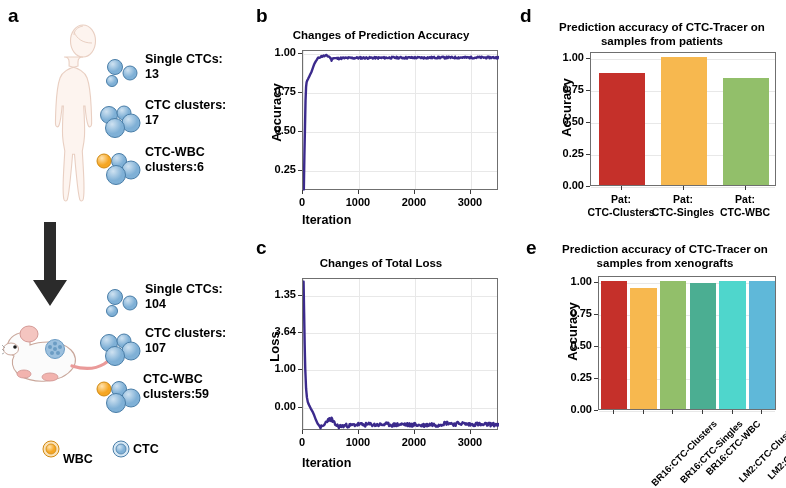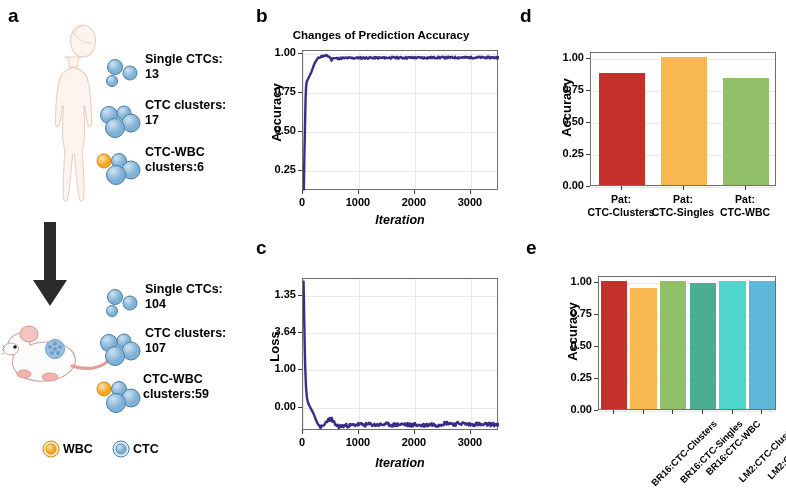--- a/index.html
+++ b/index.html
@@ -85,23 +85,21 @@
     transform: rotate(-90deg);
     transform-origin: 50% 50%;
     white-space: nowrap;
     text-align: center;
   }
   .axis-title-x {
     position: absolute;
     font-weight: bold;
     font-size: 12.5px;
     color: #000;
-    text-align: center;
     white-space: nowrap;
-    font-style: italic;
   }
   
   .bar { position: absolute; bottom: 0; }
   .xlab-2line {
     position: absolute;
     font-weight: bold;
     font-size: 10.5px;
     color: #000;
     text-align: center;
     line-height: 1.2;
@@ -246,21 +244,21 @@
         <circle cx="10" cy="11" r="7" fill="url(#co1)" stroke="#d18a12" stroke-width="1"></circle>
       </svg>
     </div>
     <div class="cap" style="left:143px; top:372px; width:104px;">CTC-WBC
 clusters:59</div>
 
     <svg style="position:absolute; left:42px; top:440px;" width="18" height="18" viewBox="0 0 18 18">
       <circle cx="9" cy="9" r="8" fill="#fbe2b8" stroke="#d18a12" stroke-width="1"></circle>
       <circle cx="9" cy="9" r="5" fill="url(#co1)" stroke="#d18a12" stroke-width="0.8"></circle>
     </svg>
-    <div class="legend-label" style="left:63px; top:442px;">WBC</div>
+    <div class="legend-label" style="left:63px; top:452px;">WBC</div>
 
     <svg style="position:absolute; left:112px; top:440px;" width="18" height="18" viewBox="0 0 18 18">
       <circle cx="9" cy="9" r="8" fill="#d7e8f5" stroke="#4a7ea8" stroke-width="1"></circle>
       <circle cx="9" cy="9" r="5" fill="url(#cb1)" stroke="#4a7ea8" stroke-width="0.8"></circle>
     </svg>
     <div class="legend-label" style="left:133px; top:442px;">CTC</div>
   </div>
 
   <div class="chart-block" style="left:252px; top:0px; width:258px; height:235px;">
     <div class="panel-letter" style="left:4px; top:6px;">b</div>
@@ -295,20 +293,21 @@
       <div class="xtick-label" style="left: 76px; top: 196px; width: 60px;">1000</div>
       <div class="tickmark" style="left: 106px; top: 190px; width: 1px; height: 4px;"></div>
       <div class="xtick-label" style="left: 132px; top: 196px; width: 60px;">2000</div>
       <div class="tickmark" style="left: 162px; top: 190px; width: 1px; height: 4px;"></div>
       <div class="xtick-label" style="left: 188px; top: 196px; width: 60px;">3000</div>
       <div class="tickmark" style="left: 218px; top: 190px; width: 1px; height: 4px;"></div>
     </div>
 
   <div class="chart-block" style="left:252px; top:234px; width:258px; height:254px;">
     <div class="panel-letter" style="left:4px; top:4px;">c</div>
+    <div class="chart-title" style="left:0; top:22px;">Changes of Total Loss</div>
 
     <div class="plot-frame" id="c-plot" style="left:50px; top:44px; width:196px; height:152px;">
         <div class="gridline-h" style="top: 128.845px;"></div>
         <div class="gridline-h" style="top: 91.4988px;"></div>
         <div class="gridline-h" style="top: 54.1523px;"></div>
         <div class="gridline-h" style="top: 16.8059px;"></div>
         <div class="gridline-v" style="left: 0px;"></div>
         <div class="gridline-v" style="left: 56px;"></div>
         <div class="gridline-v" style="left: 112px;"></div>
         <div class="gridline-v" style="left: 168px;"></div>
@@ -332,20 +331,22 @@
       <div class="xtick-label" style="left: 76px; top: 202px; width: 60px;">1000</div>
       <div class="tickmark" style="left: 106px; top: 196px; width: 1px; height: 4px;"></div>
       <div class="xtick-label" style="left: 132px; top: 202px; width: 60px;">2000</div>
       <div class="tickmark" style="left: 162px; top: 196px; width: 1px; height: 4px;"></div>
       <div class="xtick-label" style="left: 188px; top: 202px; width: 60px;">3000</div>
       <div class="tickmark" style="left: 218px; top: 196px; width: 1px; height: 4px;"></div>
     </div>
 
   <div class="chart-block" style="left:512px; top:0px; width:274px; height:235px;">
     <div class="panel-letter" style="left:8px; top:6px;">d</div>
+    <div class="chart-title" style="left:26px; top:20px; width:248px;">Prediction accuracy of CTC-Tracer
+on samples from patients</div>
 
     <div class="plot-frame" id="d-plot" style="left:78px; top:52px; width:186px; height:134px;">
         <div class="gridline-h" style="top: 134px;"></div>
         <div class="gridline-h" style="top: 102.095px;"></div>
         <div class="gridline-h" style="top: 70.1905px;"></div>
         <div class="gridline-h" style="top: 38.2857px;"></div>
         <div class="gridline-h" style="top: 6.38095px;"></div>
         <div class="bar" title="Pat: CTC-Clusters: 0.88" style="left: 8.06px; width: 45.88px; height: 112.305px; background: rgb(197, 48, 42);"></div>
         <div class="bar" title="Pat: CTC-Singles: 1" style="left: 70.06px; width: 45.88px; height: 127.619px; background: rgb(247, 184, 79);"></div>
         <div class="bar" title="Pat: CTC-WBC: 0.84" style="left: 132.06px; width: 45.88px; height: 107.2px; background: rgb(146, 191, 106);"></div>
@@ -368,20 +369,22 @@
       <div class="tickmark" style="left: 171px; top: 186px; width: 1px; height: 4px;"></div>
       <div class="xlab-2line" style="left: 136px; top: 193px; width: 70px;">Pat:
 CTC-Singles</div>
       <div class="tickmark" style="left: 233px; top: 186px; width: 1px; height: 4px;"></div>
       <div class="xlab-2line" style="left: 198px; top: 193px; width: 70px;">Pat:
 CTC-WBC</div>
     </div>
 
   <div class="chart-block" style="left:512px; top:234px; width:274px; height:254px;">
     <div class="panel-letter" style="left:14px; top:4px;">e</div>
+    <div class="chart-title" style="left:32px; top:8px; width:242px;">Prediction accuracy of CTC-Tracer
+on samples from xenografts</div>
 
     <div class="plot-frame" id="e-plot" style="left:86px; top:42px; width:178px; height:134px;">
         <div class="gridline-h" style="top: 134px;"></div>
         <div class="gridline-h" style="top: 102.095px;"></div>
         <div class="gridline-h" style="top: 70.1905px;"></div>
         <div class="gridline-h" style="top: 38.2857px;"></div>
         <div class="gridline-h" style="top: 6.38095px;"></div>
         <div class="bar" title="BR16:CTC-Clusters: 1" style="left: 1.78px; width: 26.1067px; height: 127.619px; background: rgb(197, 48, 42);"></div>
         <div class="bar" title="BR16:CTC-Singles: 0.95" style="left: 31.4467px; width: 26.1067px; height: 121.238px; background: rgb(247, 184, 79);"></div>
         <div class="bar" title="BR16:CTC-WBC: 1" style="left: 61.1133px; width: 26.1067px; height: 127.619px; background: rgb(146, 191, 106);"></div>

